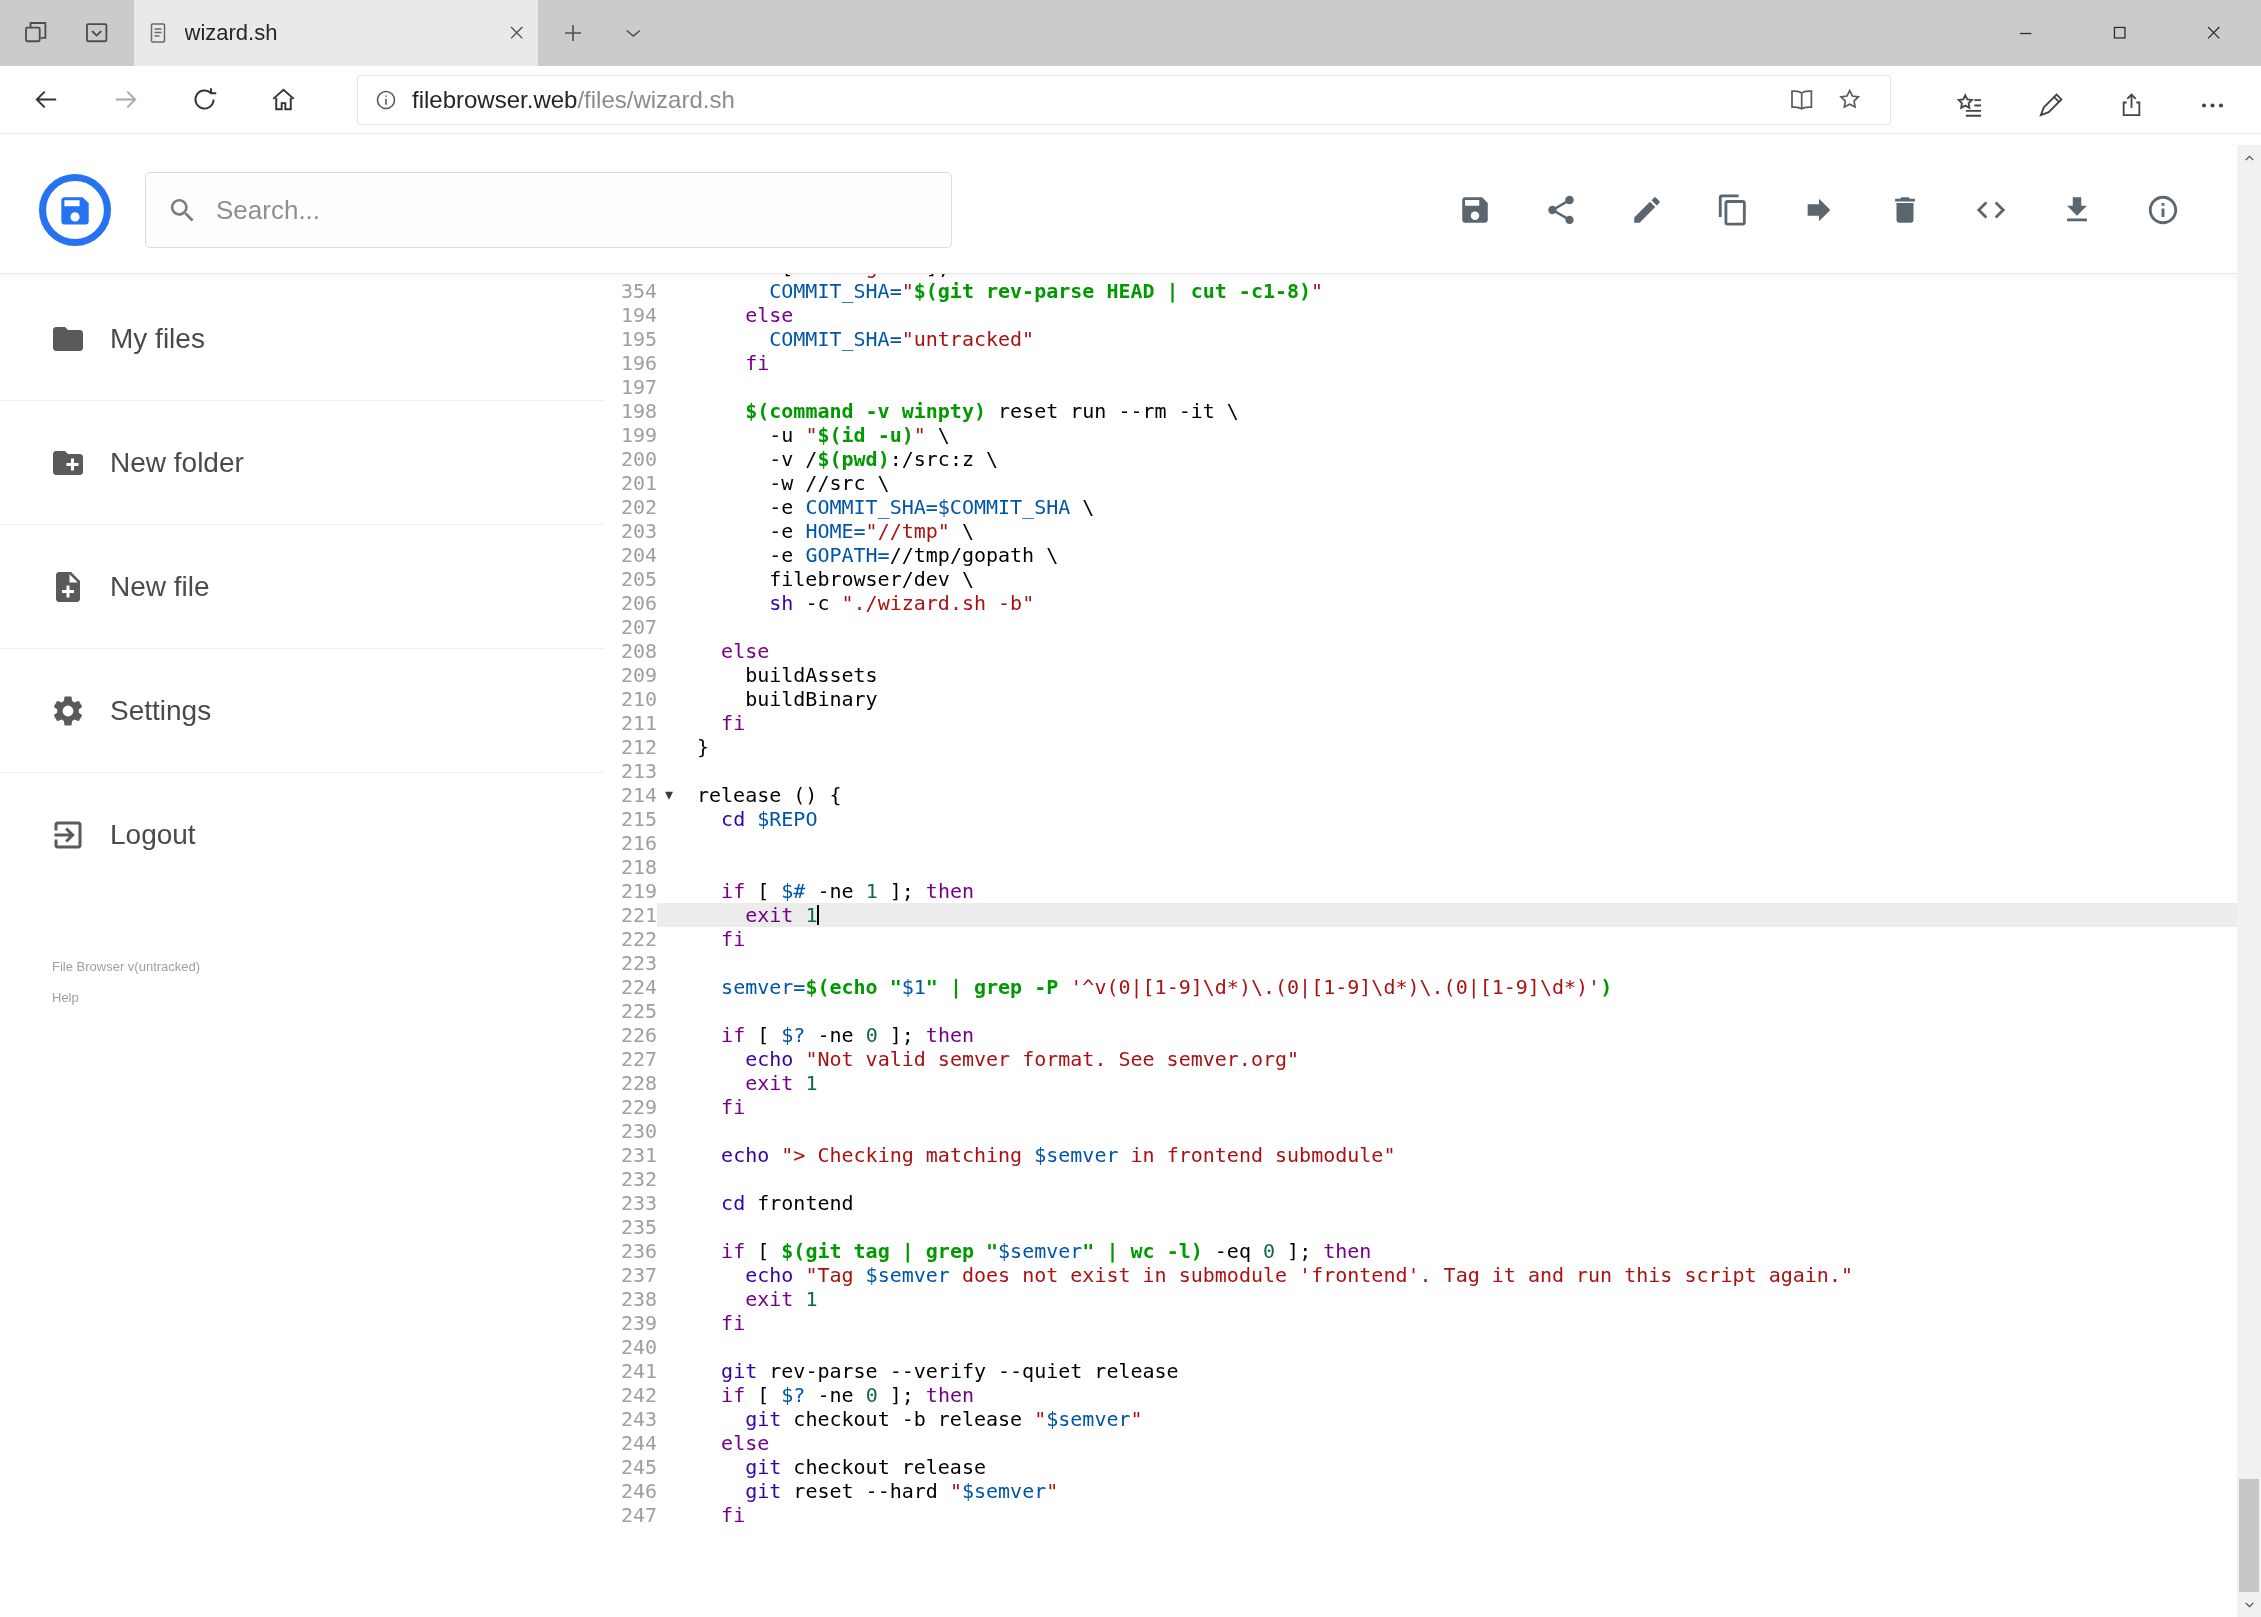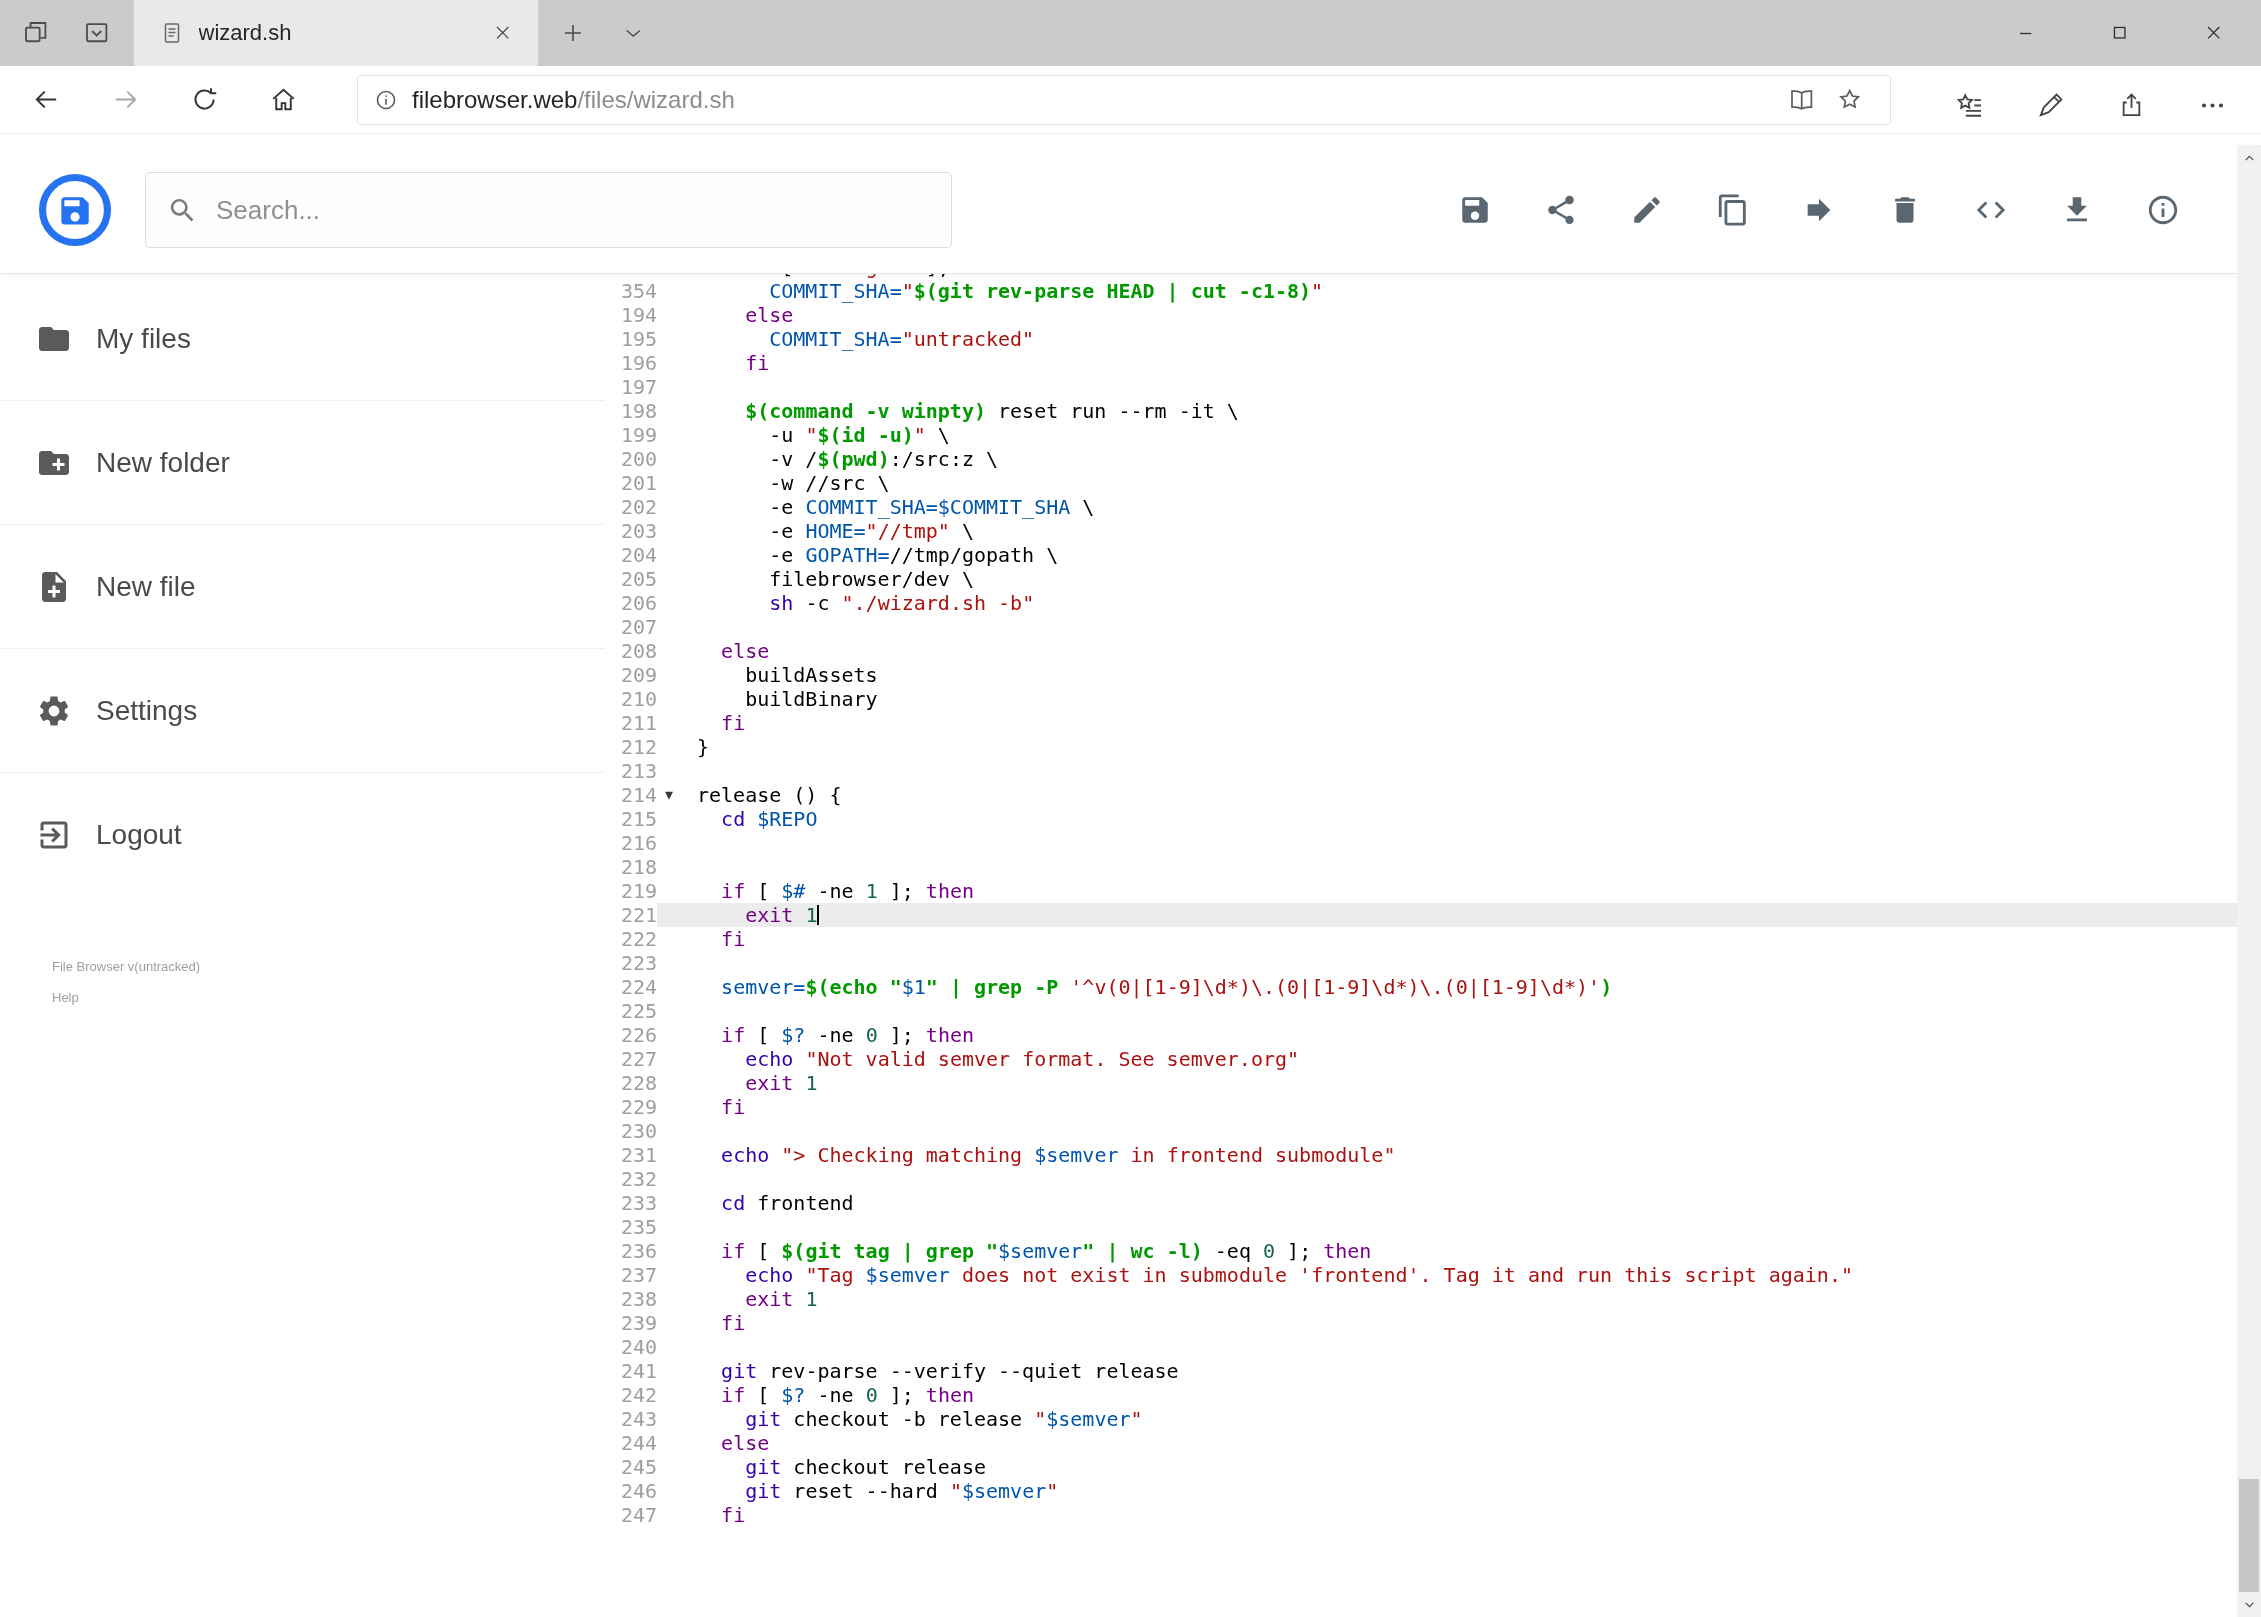--- a/index.html
+++ b/index.html
@@ -6,21 +6,21 @@
   html,body { width:2261px; height:1617px; }
   body {
     position:relative; overflow:hidden; background:#fff;
     font-family:"Liberation Sans", sans-serif;
   }
   svg { display:block; }
 
   
   .tabbar { position:absolute; top:0; left:0; right:0; height:66px; background:#cbcbcb; z-index:6; }
   .tabbar-btn { position:absolute; top:10.5px; width:45px; height:45px; display:flex; align-items:center; justify-content:center; color:#4d4d4d; background:none; border:none; }
-  .tab { position:absolute; left:134px; top:0; width:404px; height:66px; background:#e9e9e9; display:flex; align-items:center; padding:0 26px; gap:14.5px; }
+  .tab { position:absolute; left:134px; top:0; width:404px; height:66px; background:#e9e9e9; display:flex; align-items:center; padding:0 12px; gap:14.5px; }
   .tab-title { flex:1; font-size:22px; color:#262626; white-space:nowrap; overflow:hidden; }
   .icon-btn { background:none; border:none; display:flex; align-items:center; justify-content:center; }
   .newtab-btn { position:absolute; left:546px; top:6.5px; width:53px; height:53px; color:#4d4d4d; }
   .tabmenu-btn { position:absolute; left:607px; top:6.5px; width:53px; height:53px; color:#4d4d4d; }
   .win-controls { position:absolute; right:0; top:0; height:66px; display:flex; }
   .win-btn { width:94px; height:66px; display:flex; align-items:center; justify-content:center; color:#2e2e2e; background:none; border:none; }
 
   
   .navbar { position:absolute; top:66px; left:0; right:0; height:68px; background:#fff; border-bottom:1.6px solid #ededed; display:flex; align-items:center; z-index:5; }
   .nav-btn { width:79px; height:78px; display:flex; align-items:center; justify-content:center; color:#333; background:none; border:none; }
@@ -45,21 +45,21 @@
   .search input { flex:1; border:none; outline:none; background:transparent; font-size:26px; margin-left:18px; color:#333; font-family:inherit; }
   .search input::placeholder { color:#8f8f8f; }
   .toolbar { position:absol_ute; }
   .toolbar { position:absolute; right:55px; top:0; height:129px; display:flex; }
   .tool-btn { width:86px; height:129px; display:flex; align-items:center; justify-content:center; color:var(--toolbar-icon); background:none; border:none; }
 
   
   .content { position:absolute; top:274px; left:0; right:24px; bottom:0; display:flex; overflow:hidden; background:#fff; }
   .sidebar { width:605px; flex:none; position:relative; }
   .side-items { padding-top:3.2px; }
-  .side-item { height:124px; display:flex; align-items:center; padding-left:36px; gap:24px; color:#4a4a4a; cursor:default; }
+  .side-item { height:124px; display:flex; align-items:center; padding-left:50px; gap:24px; color:#4a4a4a; cursor:default; }
   .side-item.divided { border-bottom:1.6px solid #efefef; }
   .side-icon { color:#5a5a5a; }
   .side-item .lbl { font-size:28px; }
   .side-footer { position:absolute; left:52px; top:677px; font-size:13px; color:#9f9f9f; line-height:31px; }
 
   
   .editor { flex:1; position:relative; overflow:hidden; font-family:"DejaVu Sans Mono", monospace; font-size:20px; background:#fff; }
   .code-scroll { position:absolute; top:-19.4px; left:0; right:0; }
   .code-row { display:flex; height:24px; line-height:24px; }
   .ln { flex:none; width:52px; text-align:right; color:var(--linenumber); background:#fff; }

